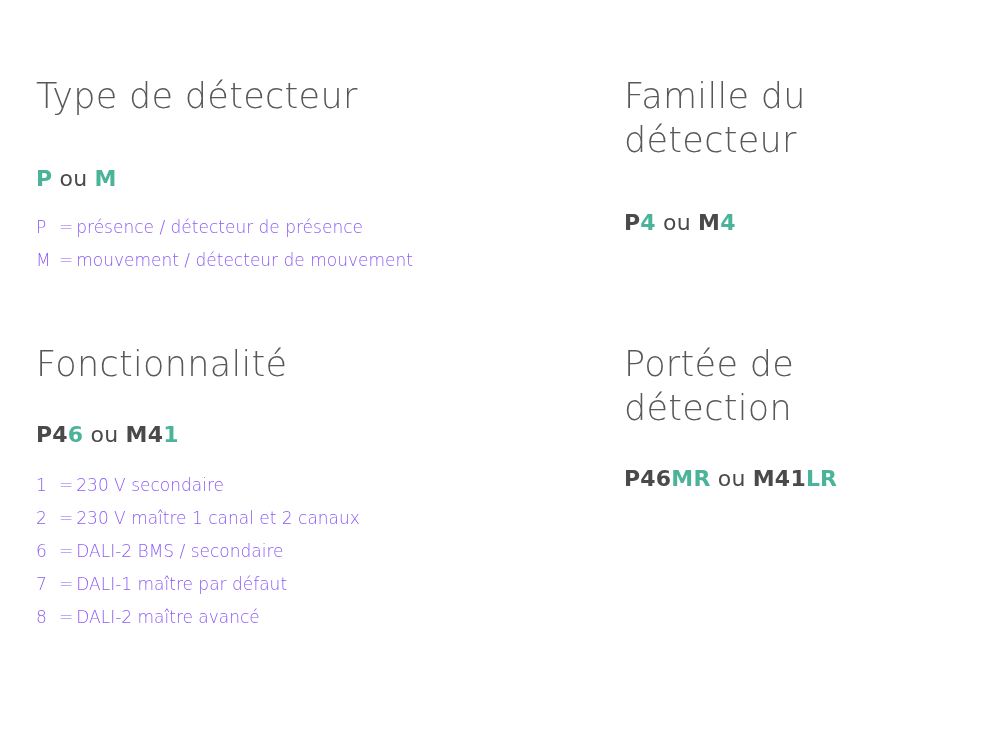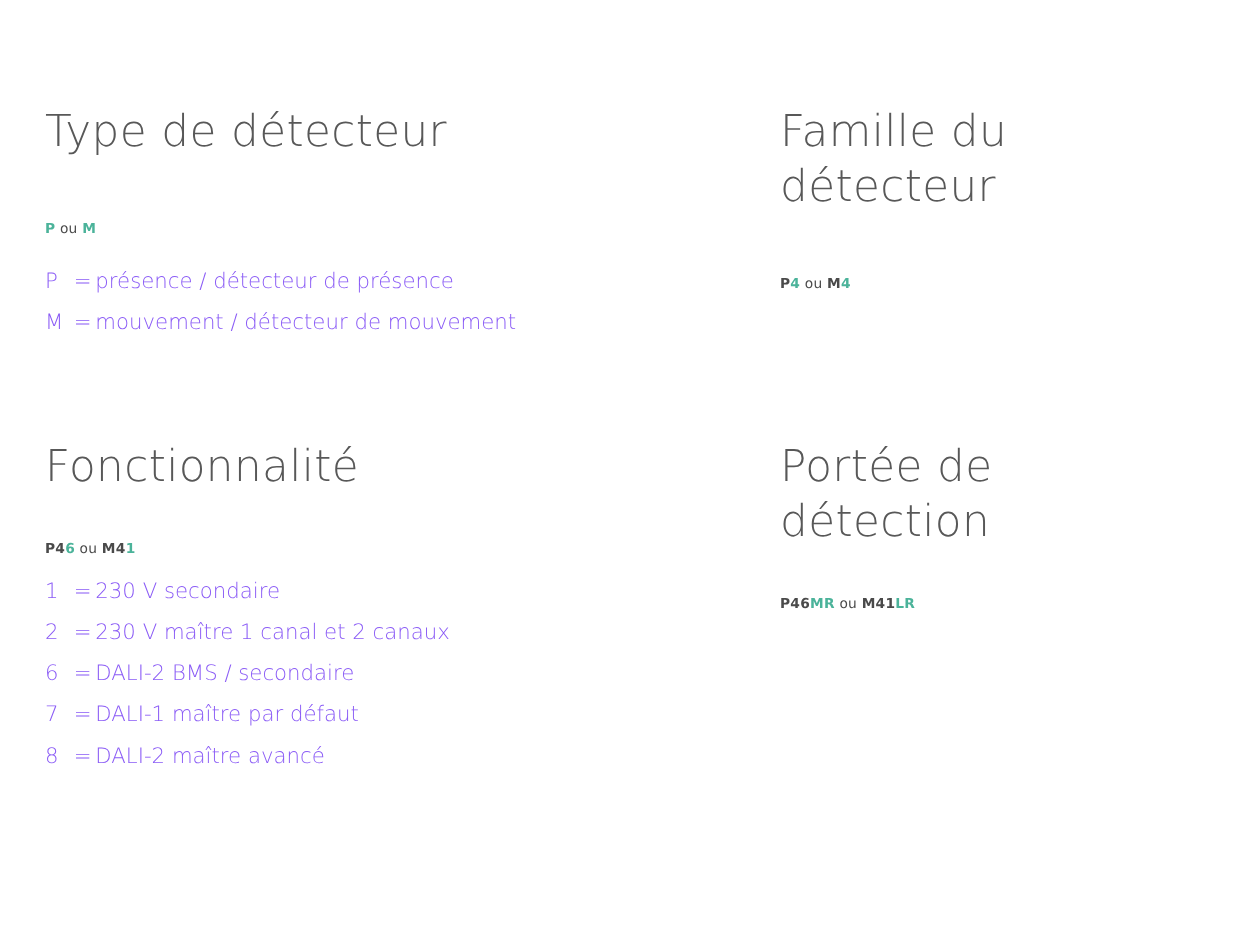--- a/index.html
+++ b/index.html
@@ -26,31 +26,31 @@
     grid-template-columns: 588px 1fr;
     grid-template-rows: 268px auto;
   }
   .cell {
     box-sizing: border-box;
   }
   .cell.right {
     padding-left: 0px;
   }
   h2.section-title {
-    margin: 14px 0 0 0;
+    margin: 4px 0 0 0;
     font-family: "DejaVu Sans", sans-serif;
     font-weight: 300;
     font-size: 35px;
     line-height: 44px;
     letter-spacing: 0.3px;
     color: #585858;
   }
   .code-line {
     margin-top: 48px;
-    font-size: 11px;
+    font-size: 22px;
     font-weight: 700;
     color: #4a4a4a;
     letter-spacing: 0.2px;
   }
   .code-line .accent {
     color: #4bb39a;
   }
   .code-line .conj {
     font-weight: 400;
     color: #4a4a4a;
@@ -68,21 +68,21 @@
   .def .key {
     display: inline-block;
     min-width: 20px;
   }
   .def .eq {
     padding: 0 3px;
   }
   
   .row-top .defs { margin-top: 20px; }
   .row-bottom .code-line { margin-top: 36px; }
-  .row-bottom .defs { margin-top: 12px; }
+  .row-bottom .defs { margin-top: 22px; }
 </style>
 </head>
 <body>
 
 <div class="page">
   <div class="grid">
 
     <div class="cell row-top">
       <h2 class="section-title">Type de détecteur</h2>
       <div class="code-line">

